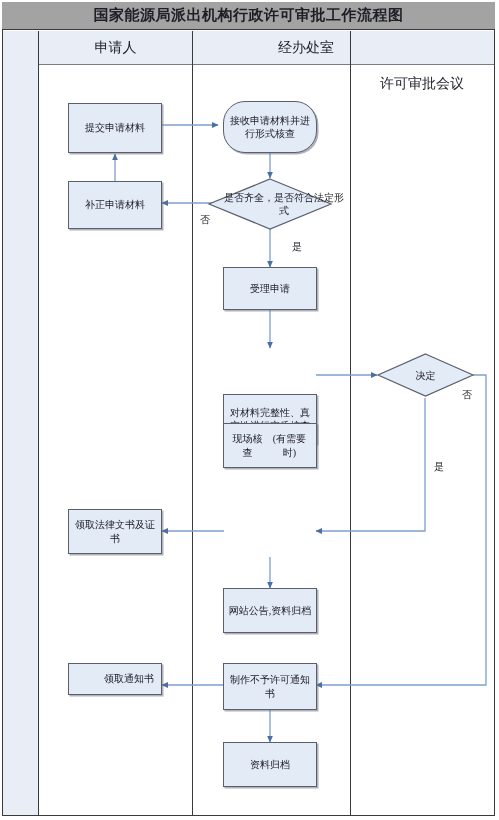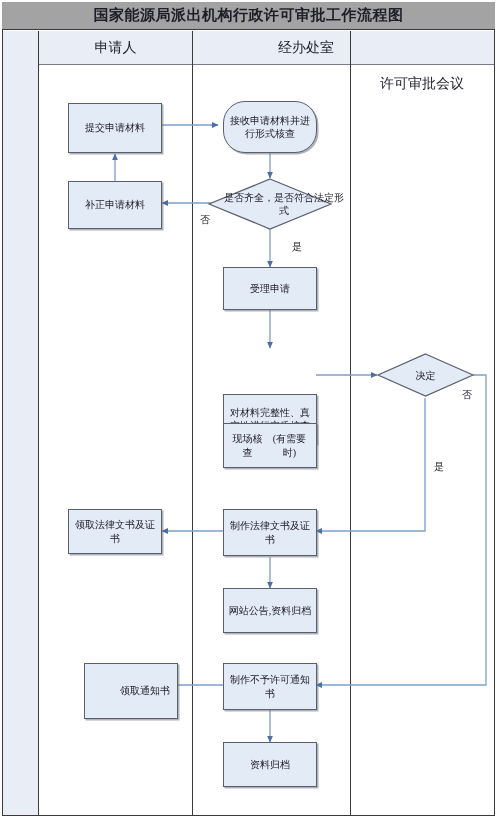--- a/index.html
+++ b/index.html
@@ -222,21 +222,21 @@
   </div>
 
   <div class="node" style="left:68px; top:181px; width:94px; height:48px;">
     <span>补正申请材料</span>
   </div>
 
   <div class="node" style="left:68px; top:509px; width:94px; height:45px;">
     <span>领取法律文书及证书</span>
   </div>
 
-  <div class="node" style="left:84px; top:663px; width:94px; height:56px;padding-left:32px;">
+  <div class="node" style="left:68px; top:663px; width:94px; height:32px;padding-left:32px;">
     <span>领取通知书</span>
   </div>
 
   <div class="node" style="left:223px; top:101px; width:94px; height:52px;border-radius:22px;">
     <span>接收申请材料并进行形式核查</span>
   </div>
 
   <div class="diamond" style="left:208px; top:178px; width:124px; height:52px;">
     <svg width="124" height="52" viewBox="0 0 124 52">
       <polygon points="62,1 123,26 62,51 1,26" fill="#e3ebf7" stroke="#5a5f6e" stroke-width="1.2"></polygon>
@@ -250,23 +250,20 @@
 
   <div class="node" style="left:223px; top:350px; width:94px; height:50px;margin-top:44px;">
     <span>对材料完整性、真实性进行实质核查</span>
   </div>
 
   <div class="node" style="left:223px; top:423px; width:94px; height:45px; flex-direction:row;">
     <span>现场核查</span>
     <span>(有需要时)</span>
   </div>
 
-  <div class="node" style="left:223px; top:509px; width:94px; height:47px;">
-    <span>制作法律文书及证书</span>
-  </div>
 
   <div class="node" style="left:223px; top:588px; width:94px; height:45px;">
     <span>网站公告,资料归档</span>
   </div>
 
   <div class="node" style="left:223px; top:663px; width:94px; height:47px;">
     <span>制作不予许可通知书</span>
   </div>
 
   <div class="node" style="left:223px; top:742px; width:94px; height:45px;">

